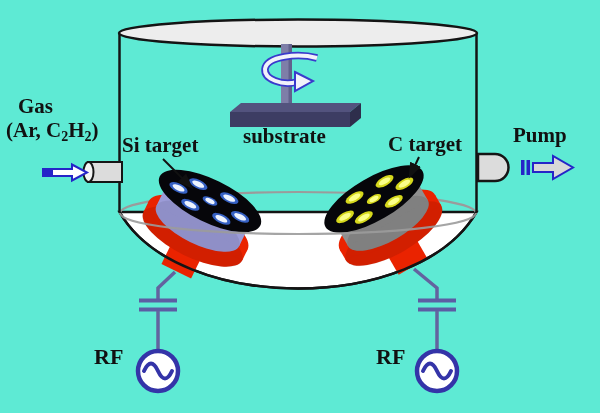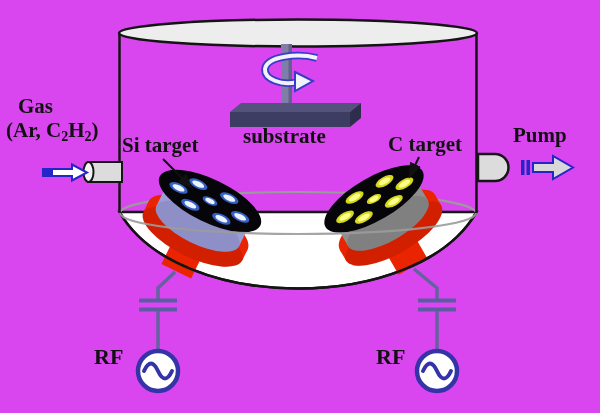--- a/index.html
+++ b/index.html
@@ -1,16 +1,16 @@
 <!DOCTYPE html>
 <html><head>
 <meta charset="utf-8">
 <style>
   html,body{margin:0;padding:0;background:#fff;}
-  .stage{position:relative;width:600px;height:413px;background:#d946ef;overflow:hidden;}
+  .stage{position:relative;width:600px;height:413px;background:#5eead4;overflow:hidden;}
   .lbl{font-family:"Liberation Serif",serif;font-weight:700;font-size:21px;fill:#111;}
   .lbl-lg{font-family:"Liberation Serif",serif;font-weight:700;font-size:22px;fill:#111;}
   .sub{font-size:14px;}
 </style>
 </head>
 <body>
 
 <div class="stage">
 <svg width="600" height="413" viewBox="0 0 600 413">
   <defs>

